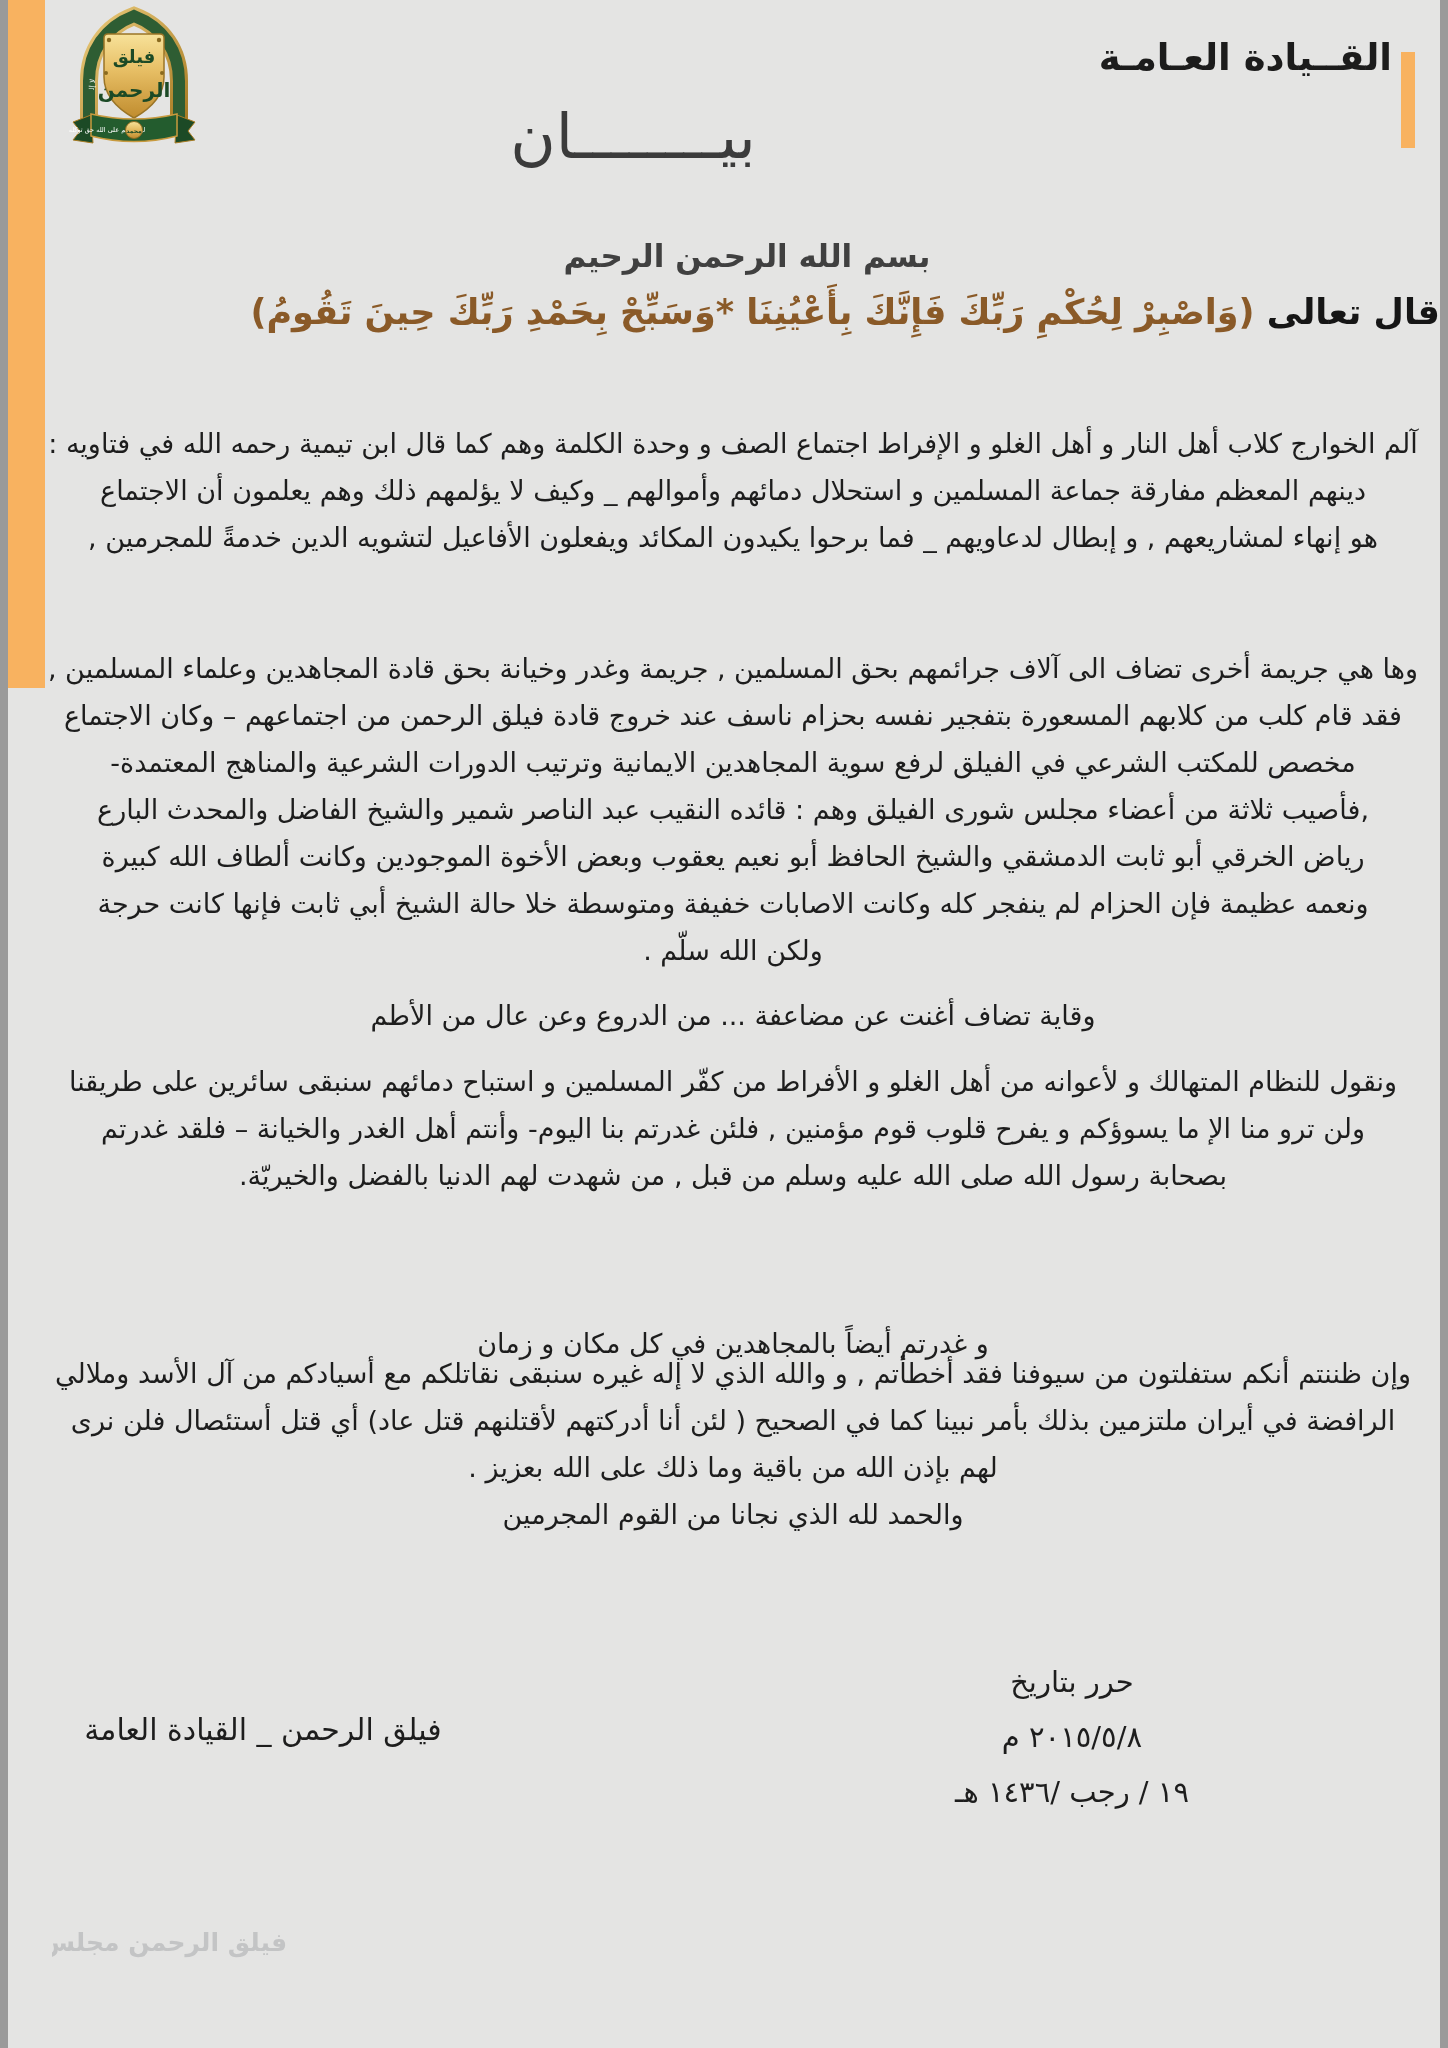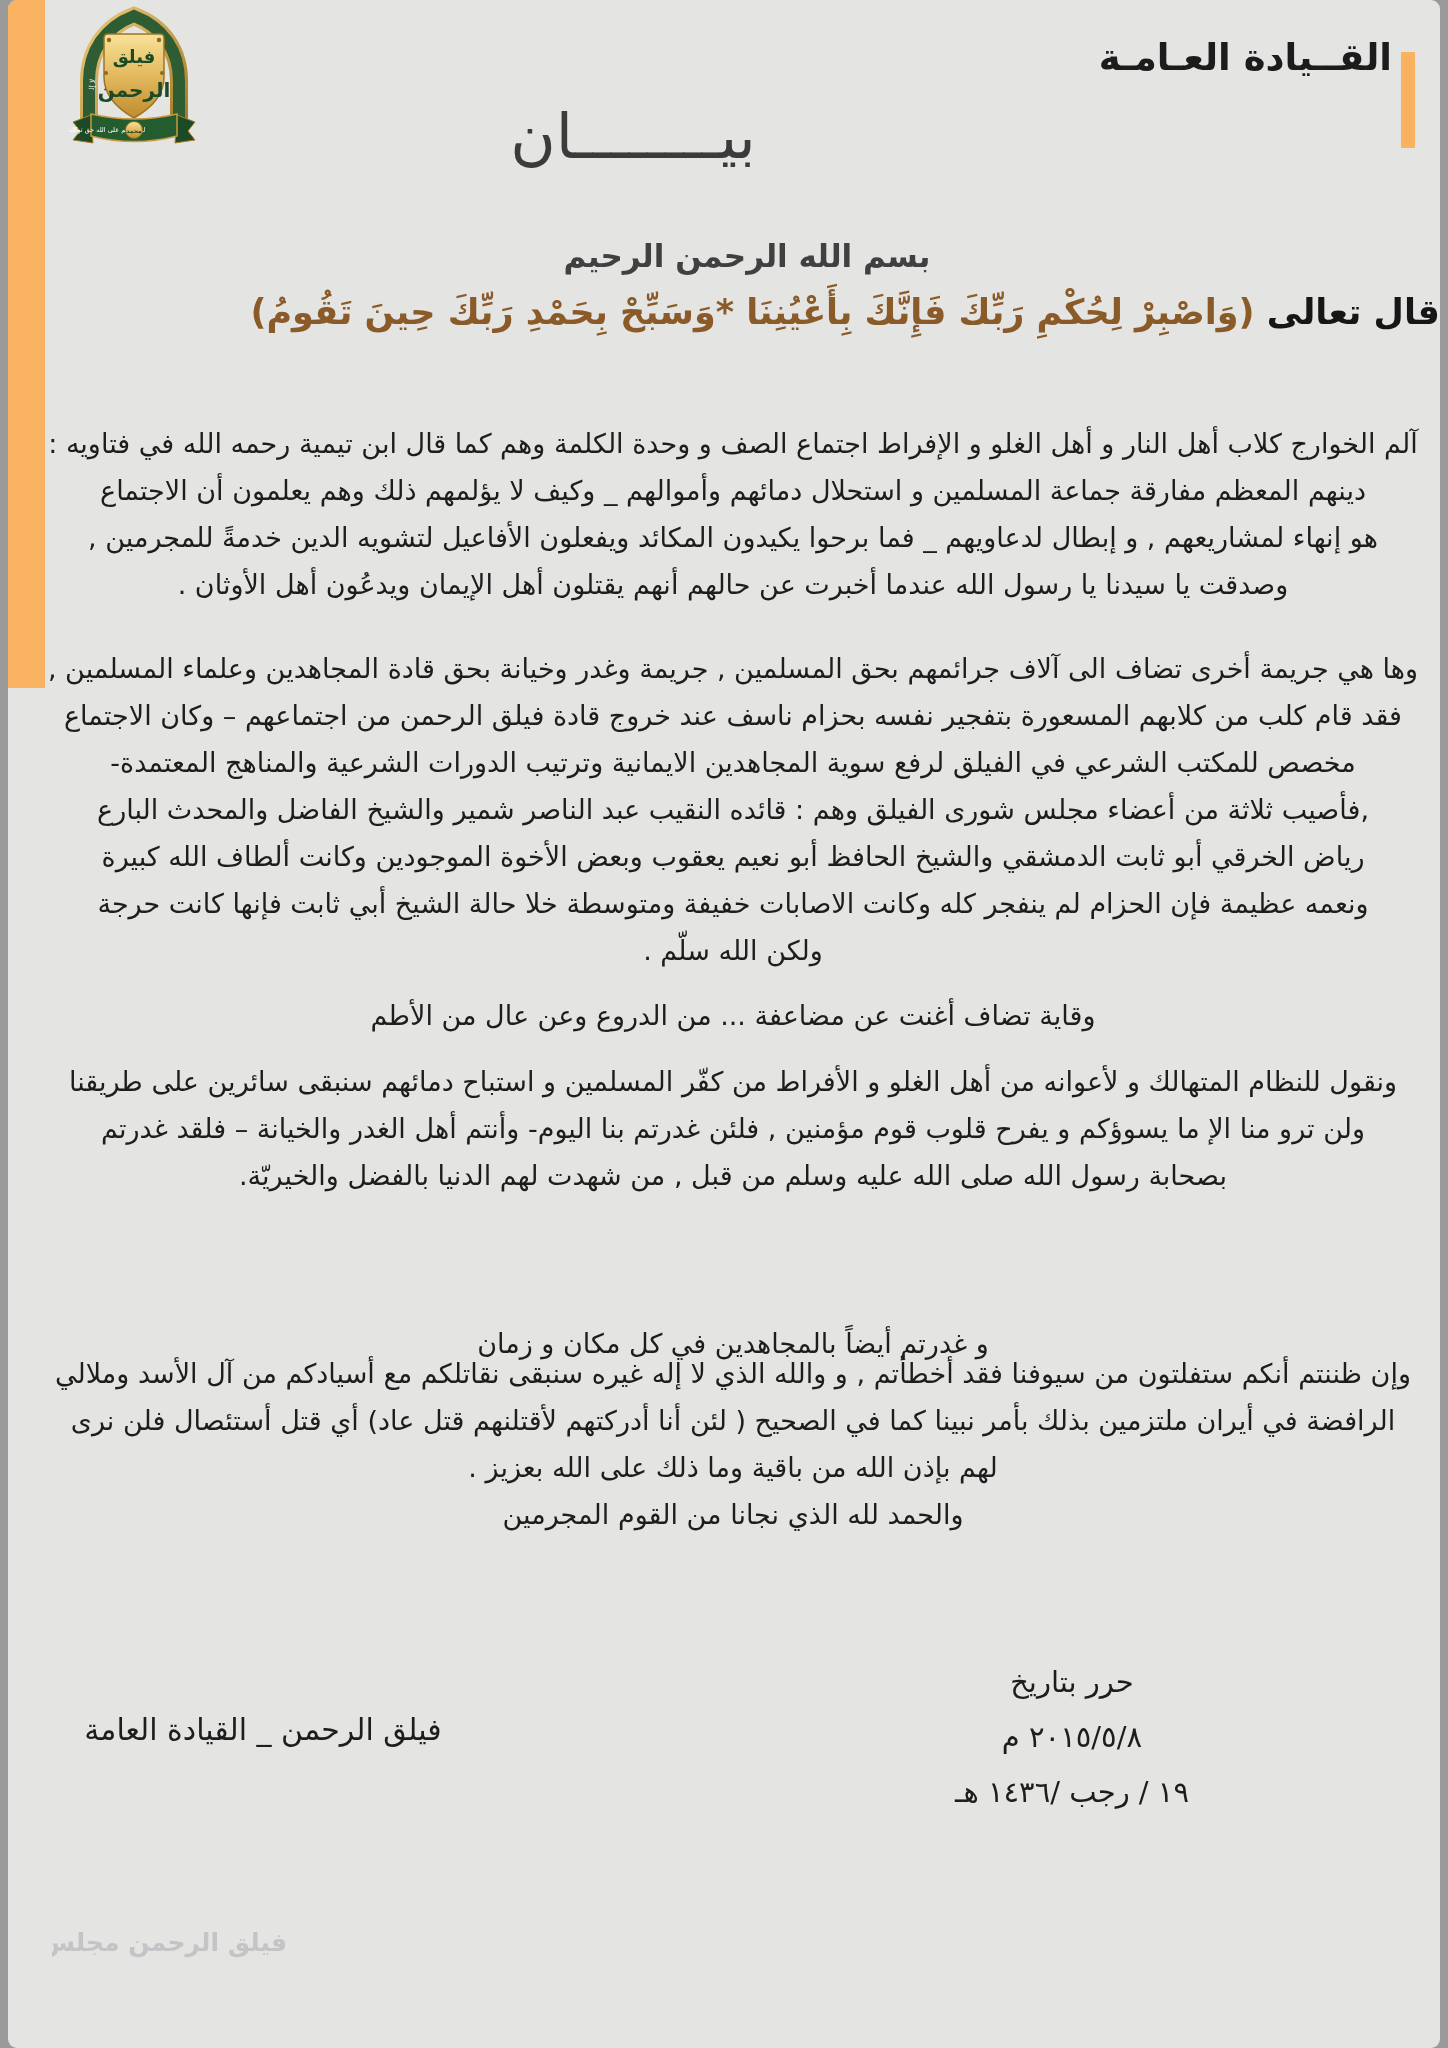--- a/index.html
+++ b/index.html
@@ -8,21 +8,20 @@
     background:#9a9a9a;
   }
   .page{
     position:relative;
     width:1432px;
     height:2048px;
     margin:0 auto;
     background:#e4e4e3;
     overflow:hidden;
     direction:rtl;
-    border-radius:9px;
   }
   
   .left-accent-bar{
     position:absolute;
     left:0; top:0;
     width:37px; height:688px;
     background:#f8b260;
   }
   .header-accent-bar{
     position:absolute;
@@ -197,21 +196,20 @@
   <div class="basmala">بسم الله الرحمن الرحيم</div>
 
   <div class="verse-line">
     <span class="verse-prefix">قال تعالى </span><span class="verse-text">(وَاصْبِرْ لِحُكْمِ رَبِّكَ فَإِنَّكَ بِأَعْيُنِنَا *وَسَبِّحْ بِحَمْدِ رَبِّكَ حِينَ تَقُومُ)</span>
   </div>
 
   <div class="para" id="para-1">
     <div class="line">آلم الخوارج كلاب أهل النار و أهل الغلو و الإفراط  اجتماع الصف و وحدة الكلمة وهم كما قال ابن تيمية رحمه الله في فتاويه :</div>
     <div class="line">دينهم المعظم مفارقة جماعة المسلمين و استحلال دمائهم وأموالهم _ وكيف لا يؤلمهم ذلك وهم يعلمون أن الاجتماع</div>
     <div class="line">هو إنهاء لمشاريعهم , و إبطال لدعاويهم _ فما برحوا يكيدون المكائد ويفعلون الأفاعيل لتشويه الدين خدمةً للمجرمين ,</div>
-    <div class="line">وصدقت يا سيدنا يا رسول الله عندما أخبرت عن حالهم أنهم يقتلون أهل الإيمان ويدعُون أهل الأوثان .</div>
   </div>
 
   <div class="para" id="para-2">
     <div class="line">وها هي جريمة أخرى تضاف الى آلاف جرائمهم بحق المسلمين , جريمة وغدر وخيانة بحق قادة المجاهدين وعلماء المسلمين ,</div>
     <div class="line">فقد قام كلب من كلابهم المسعورة بتفجير نفسه بحزام ناسف عند خروج قادة فيلق الرحمن من اجتماعهم – وكان الاجتماع</div>
     <div class="line">مخصص للمكتب الشرعي في الفيلق لرفع سوية المجاهدين الايمانية وترتيب الدورات الشرعية والمناهج المعتمدة-</div>
     <div class="line">,فأصيب ثلاثة من أعضاء مجلس شورى الفيلق وهم : قائده النقيب عبد الناصر شمير والشيخ الفاضل والمحدث البارع</div>
     <div class="line">رياض الخرقي أبو ثابت الدمشقي والشيخ الحافظ أبو نعيم يعقوب وبعض الأخوة الموجودين وكانت ألطاف الله كبيرة</div>
     <div class="line">ونعمه عظيمة فإن الحزام لم ينفجر كله وكانت الاصابات خفيفة ومتوسطة خلا حالة الشيخ أبي ثابت فإنها كانت حرجة</div>
     <div class="line">ولكن الله سلّم .</div>

